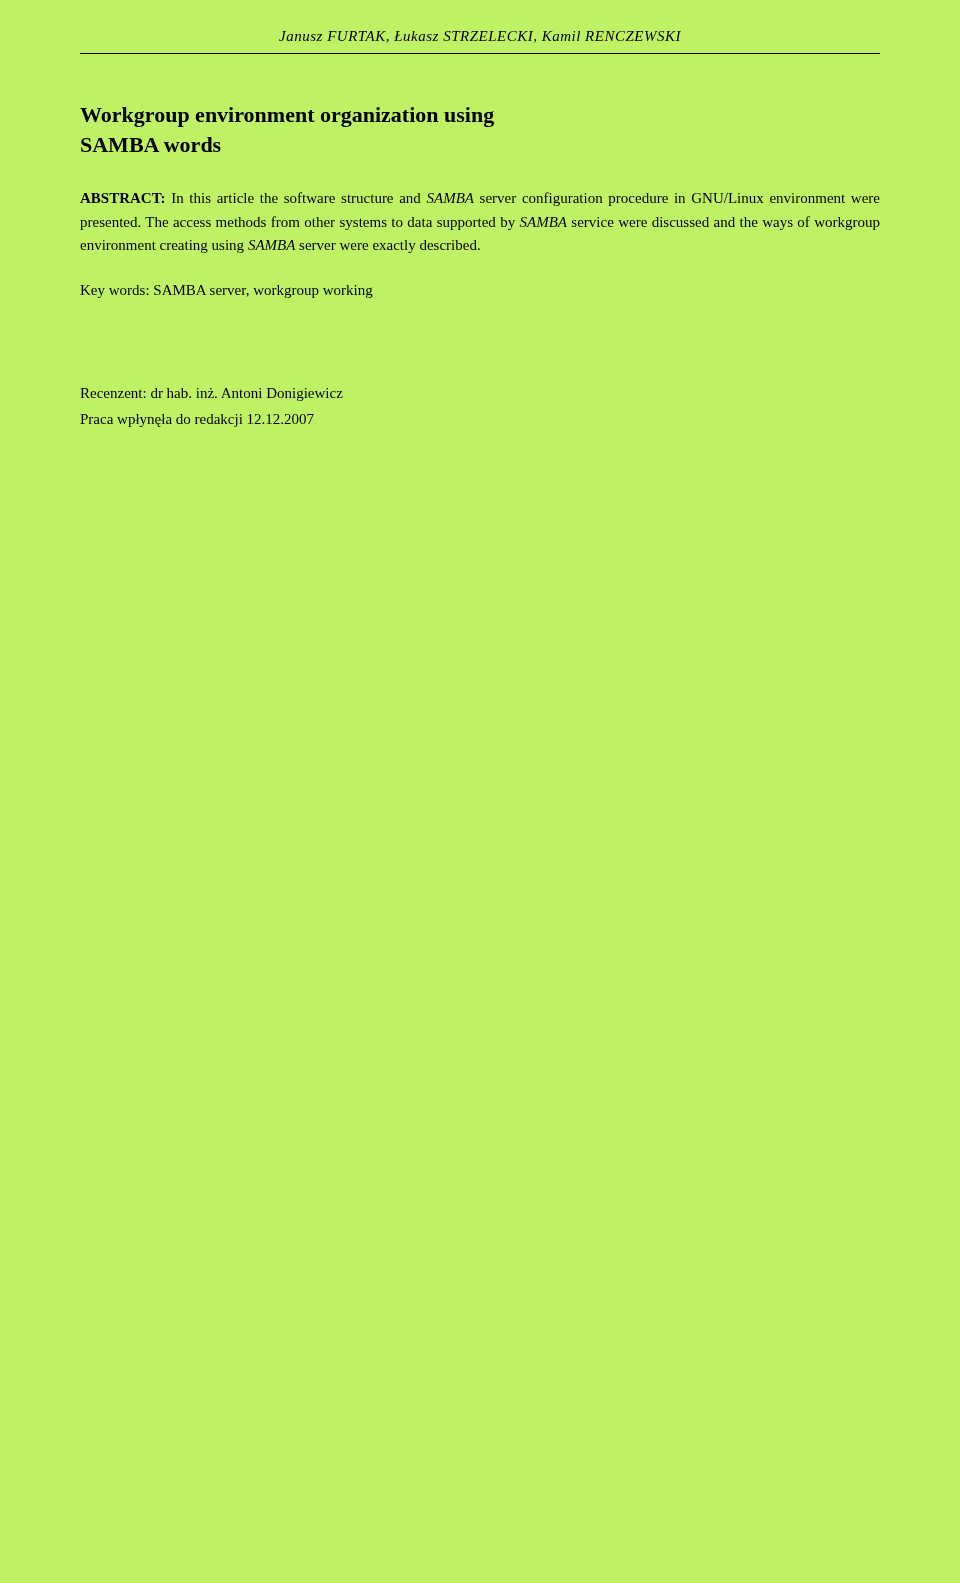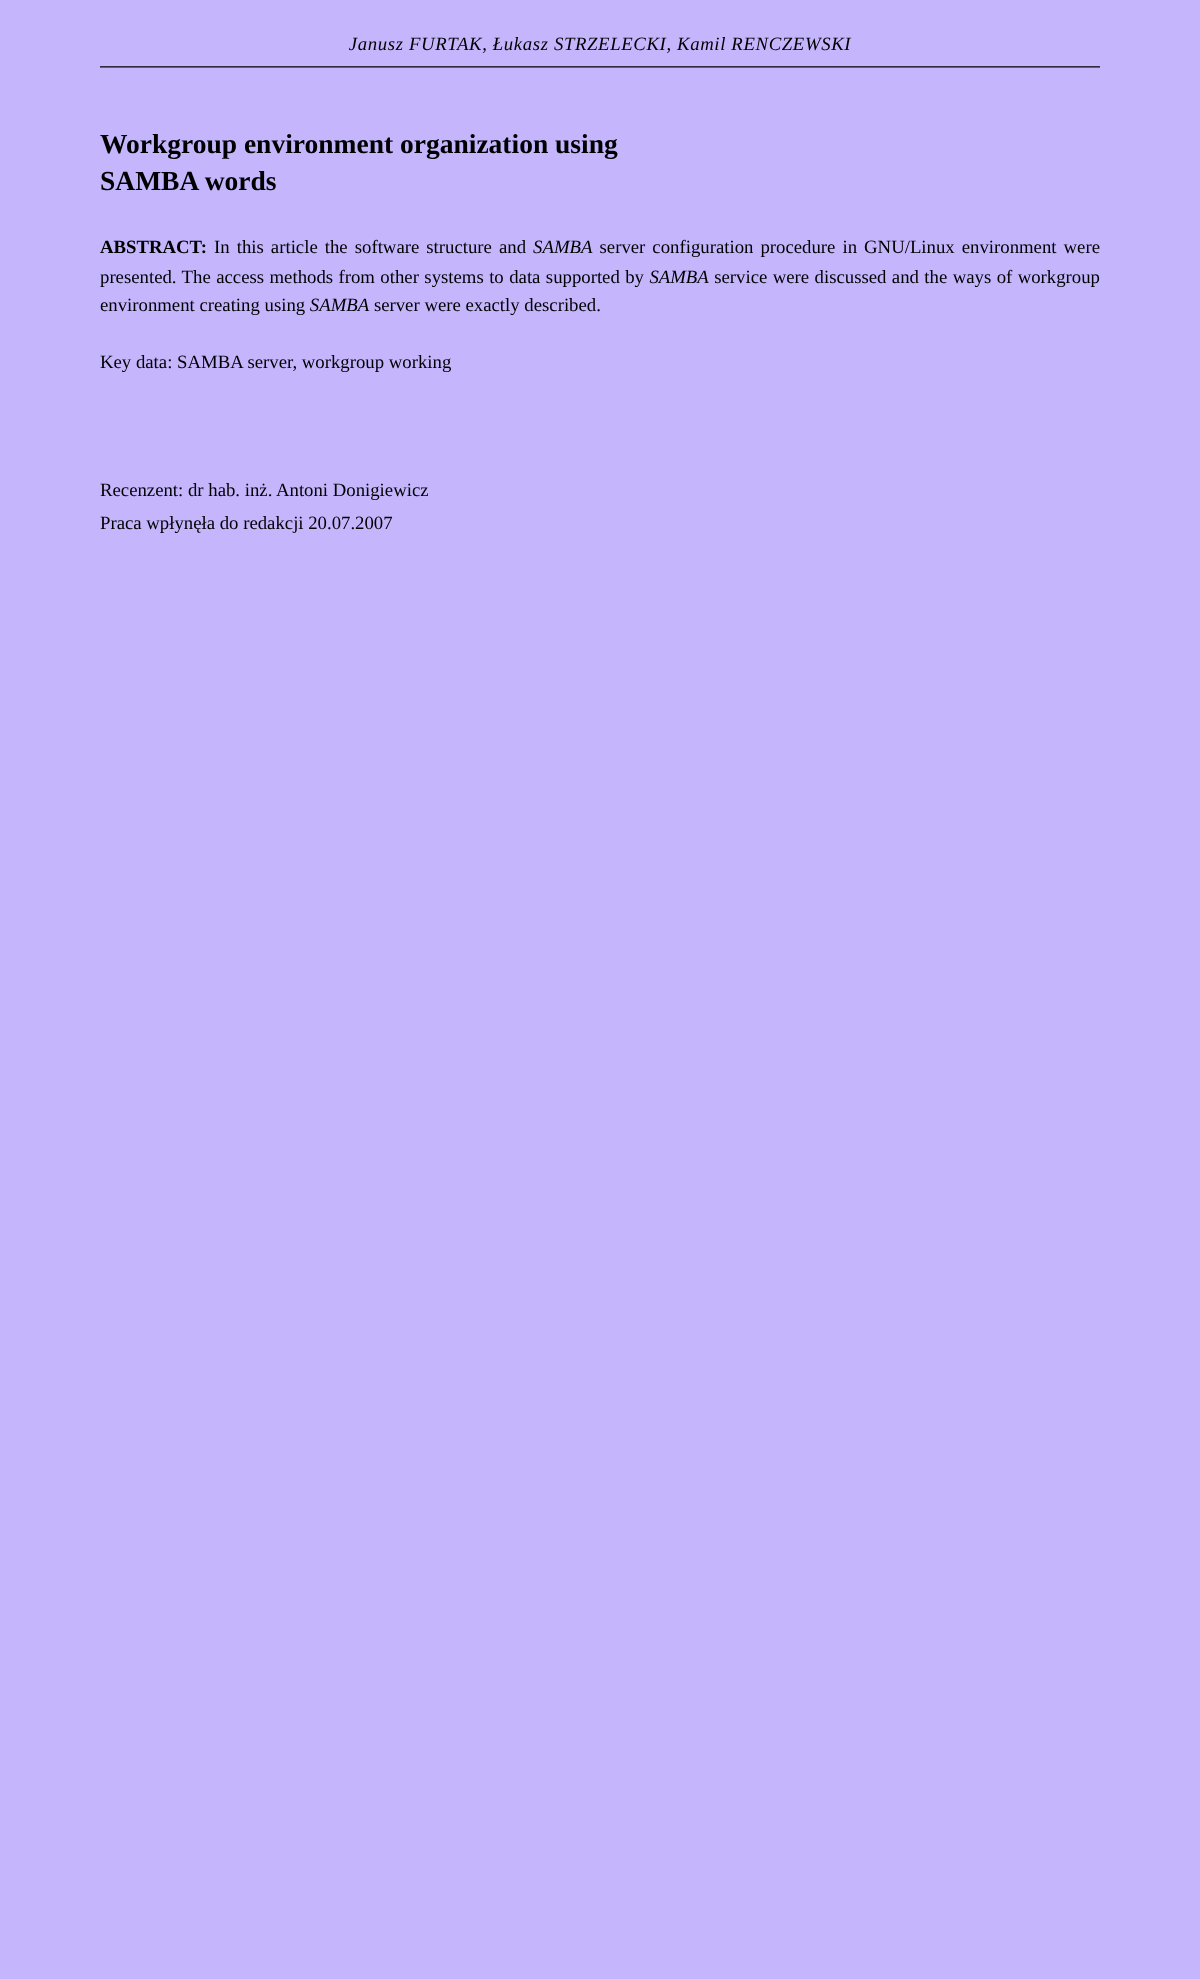--- a/index.html
+++ b/index.html
@@ -13,21 +13,21 @@
       font-family: "Times New Roman", Times, serif;
       color: #000000;
       width: 960px;
       min-height: 1583px;
       position: relative;
     }
 
     .page-container {
       width: 960px;
       min-height: 1583px;
-      background: #c4b5fd;
+      background: #bef264;
       position: relative;
       padding: 0 80px;
     }
 
     .header-section {
       text-align: center;
       padding-top: 28px;
       padding-bottom: 8px;
     }
 
@@ -125,24 +125,24 @@
     </div>
   </div>
 
   <div class="abstract-section">
     <div class="abstract-text">
       <strong>ABSTRACT:</strong>
       <span>In this article the software structure and </span><span class="samba">SAMBA</span><span> server configuration procedure in GNU/Linux environment were presented. The access methods from </span><span>other</span><span> systems </span><span>to</span><span> data supported by </span><span class="samba">SAMBA</span><span> service were discussed and the ways of workgroup environment creating using </span><span class="samba">SAMBA</span><span> server were exactly described.</span>
     </div>
 
     <div class="keywords-line">
-      <span>Key data:</span>
+      <span>Key words:</span>
       <span>SAMBA server, workgroup working</span>
     </div>
   </div>
 
   <div class="reviewer-section">
     <div>Recenzent: dr hab. inż. Antoni Donigiewicz</div>
-    <div>Praca wpłynęła do redakcji 20.07.2007</div>
+    <div>Praca wpłynęła do redakcji 12.12.2007</div>
   </div>
 
 
 </div>
 
 </body></html>

